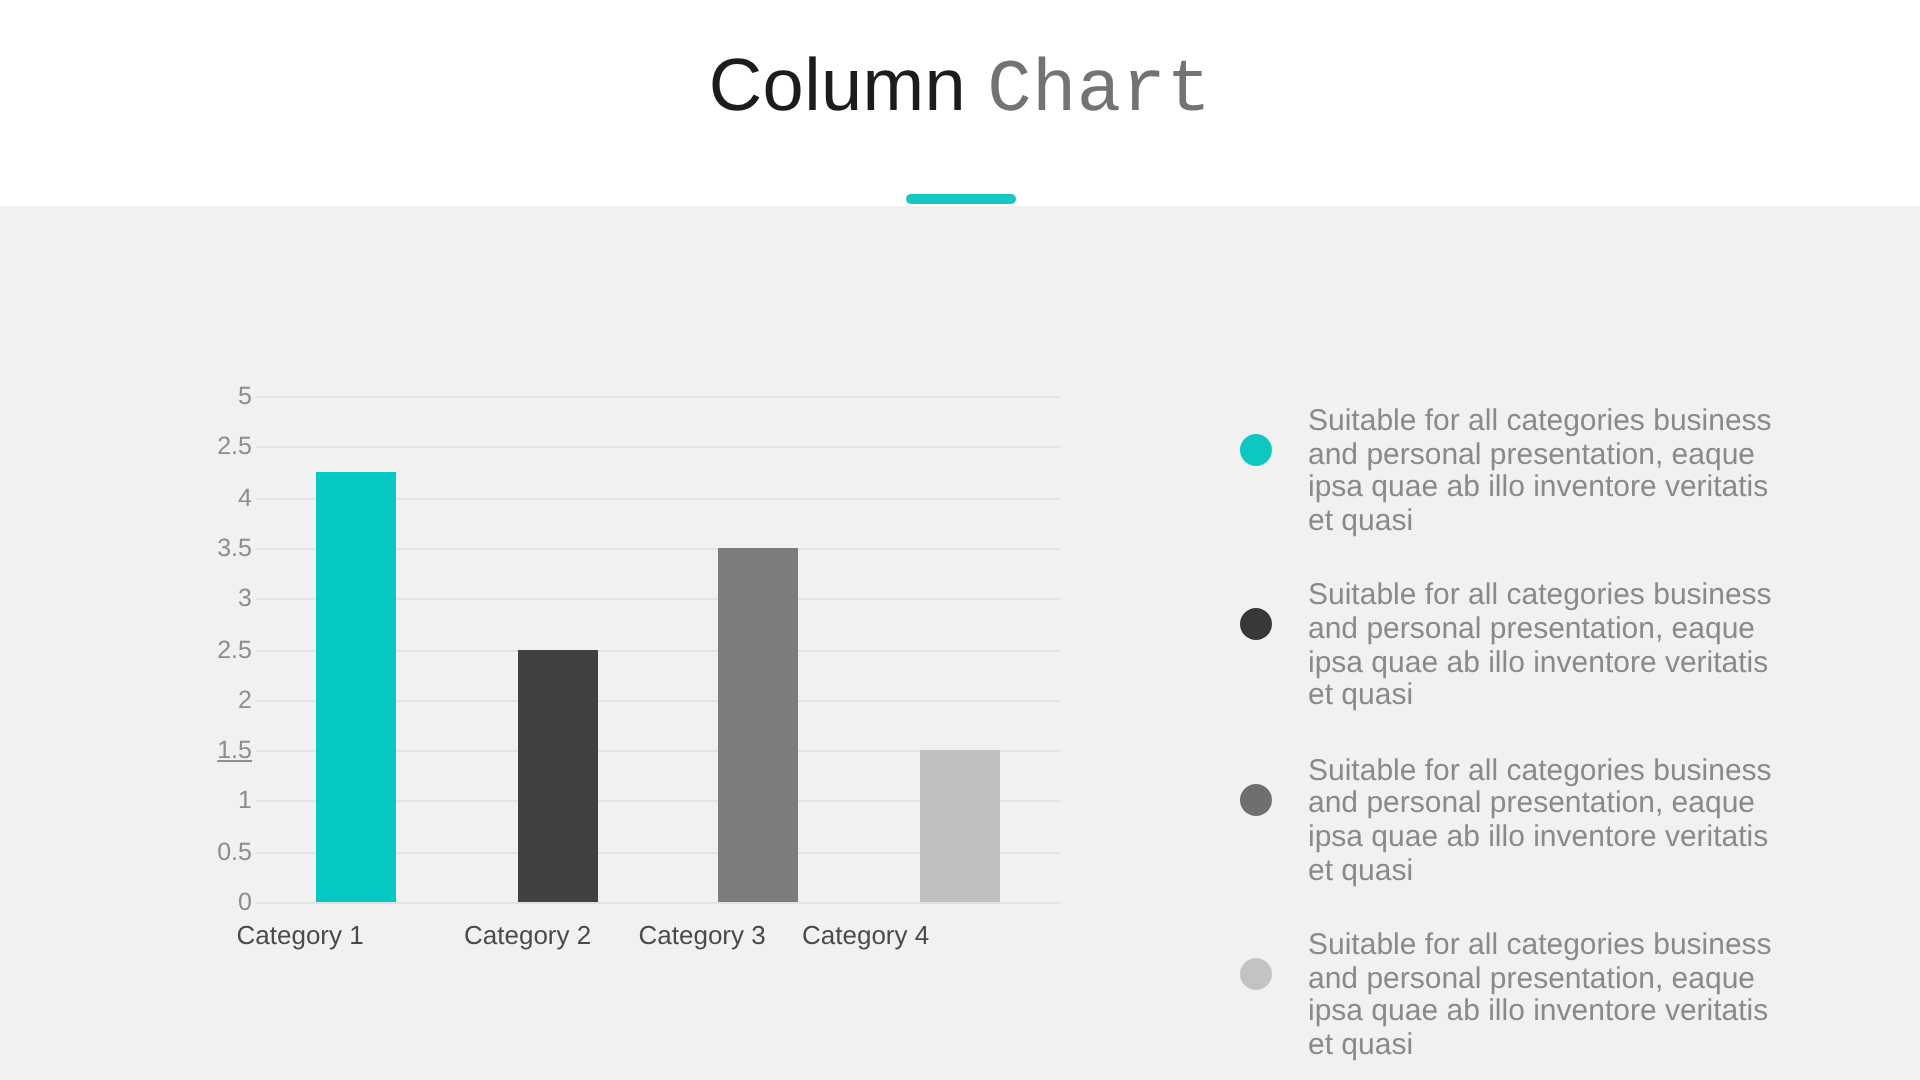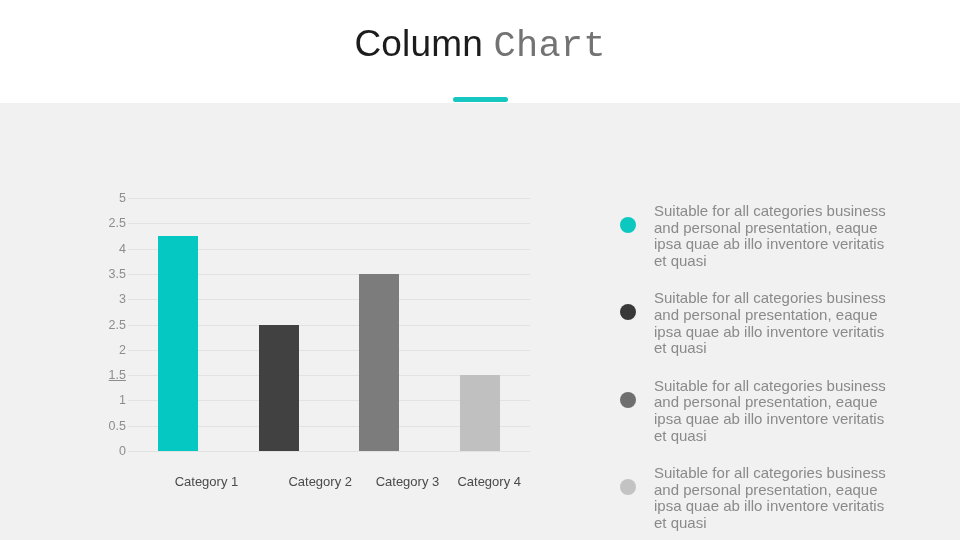--- a/index.html
+++ b/index.html
@@ -111,25 +111,24 @@
     left: 58px;
     top: 272px;
     width: 402px;
     height: 22px;
   }
   .xlabel {
     position: absolute;
     top: 0;
     width: 120px;
     margin-left: -60px;
-    text-align: right;
+    text-align: left;
     font-size: 13px;
     color: #4a4a4a;
     white-space: nowrap;
-    margin-top: 14px;
   }
   
   .legend {
     position: absolute;
     left: 620px;
     top: 100px;
     width: 270px;
   }
   .legend-item {
     position: relative;

